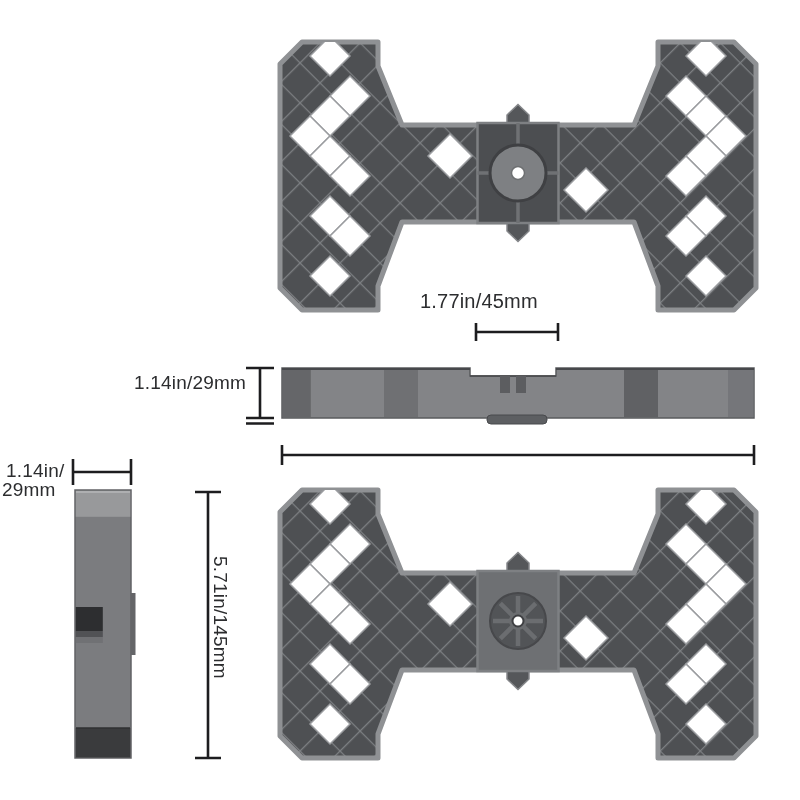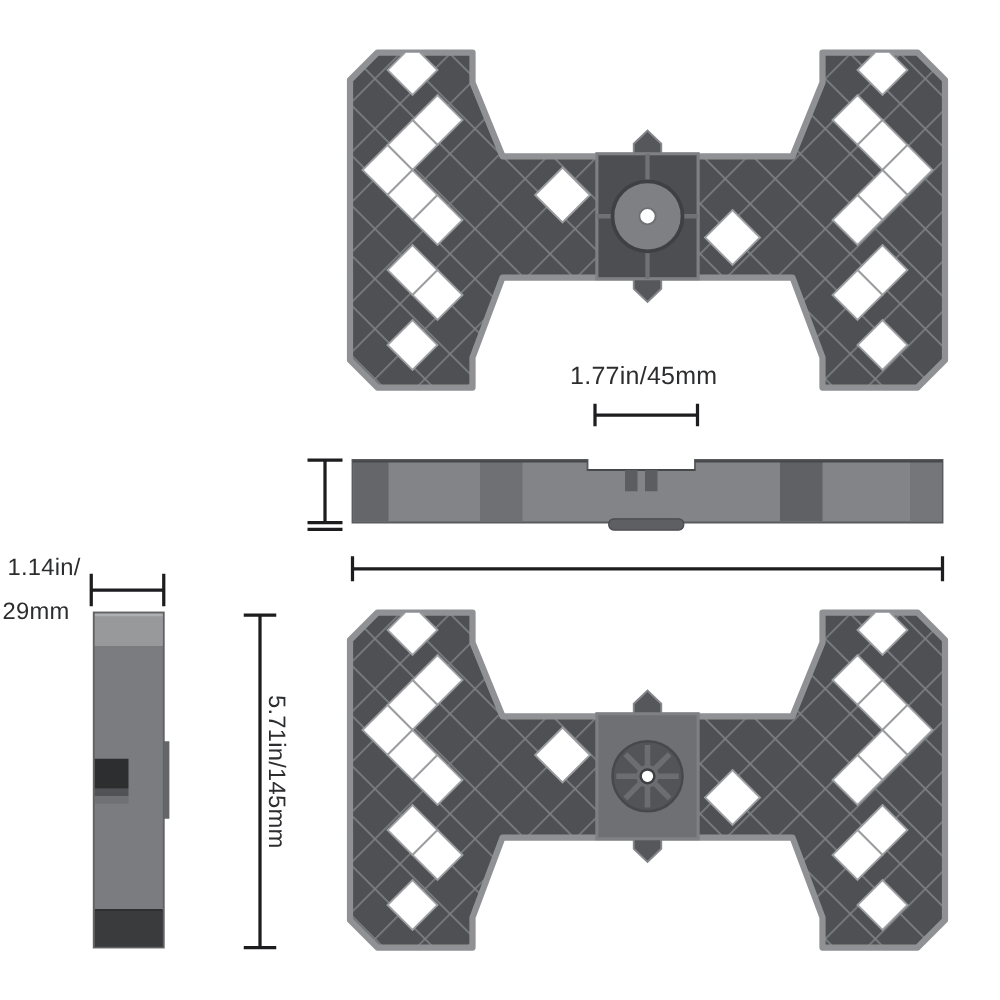--- a/index.html
+++ b/index.html
@@ -1,21 +1,21 @@
 <!DOCTYPE html>
 <html><head>
 <meta charset="utf-8">
 <style>
   html,body{margin:0;padding:0;background:#ffffff;}
   #canvas{position:relative;width:800px;height:800px;background:#ffffff;overflow:hidden;
           font-family:"Liberation Sans", sans-serif;color:#2c2d2f;}
   .abs{position:absolute;}
   .dim-label{position:absolute;color:#2c2d2f;font-size:20px;line-height:26px;letter-spacing:.2px;}
   .dim-label.small{font-size:19px;}
-  .center{text-align:center;}
+  .center{}
   .right{text-align:right;}
   .vert{writing-mode:vertical-rl;text-orientation:mixed;}
   svg{display:block;}
 </style>
 </head>
 <body>
 
 <div id="canvas">
 
   <svg class="abs" style="left:277px;top:39px" width="482" height="278" viewBox="-3 -3 482 278">
@@ -77,29 +77,30 @@
     <path d="M2,7 H190 M276,7 H474" stroke="#47484b" stroke-width="1.8" fill="none"></path>
     <path d="M190,14 H276" stroke="#47484b" stroke-width="1.5" fill="none"></path>
     <g>
       <rect x="220" y="14" width="10" height="17" fill="#5c5d60"></rect>
       <rect x="236" y="14" width="10" height="17" fill="#5c5d60"></rect>
     </g>
     <rect x="207" y="53" width="60" height="9" rx="4" fill="#5d5f62" stroke="#494a4d" stroke-width="1"></rect>
     <path d="M2,52.5 H474" stroke="#74757８" stroke-opacity="0" stroke-width="1"></path>
   </svg>
 
+  <div class="dim-label small right" style="left:100px;top:370px;width:146px">1.14in/29mm</div>
   <svg class="abs" style="left:243px;top:364px" width="34" height="64" viewBox="0 0 34 64">
     <path d="M3,4 H31 M17,4 V54 M3,54 H31 M3,59.5 H31" stroke="#1d1d1f" stroke-width="2.6" fill="none"></path>
   </svg>
 
   <svg class="abs" style="left:280px;top:444px" width="476" height="22" viewBox="0 0 476 22">
     <path d="M2,1 V21 M474,1 V21 M2,11 H474" stroke="#1d1d1f" stroke-width="2.6" fill="none"></path>
   </svg>
 
-  <div class="dim-label small" style="left:6px;top:442px;width:70px">1.14in/</div>
+  <div class="dim-label small" style="left:6px;top:458px;width:70px">1.14in/</div>
   <div class="dim-label small" style="left:2px;top:477px;width:70px">29mm</div>
   <svg class="abs" style="left:70px;top:456px" width="64" height="32" viewBox="0 0 64 32">
     <path d="M3,3 V29 M61,3 V29 M3,16 H61" stroke="#1d1d1f" stroke-width="2.6" fill="none"></path>
   </svg>
 
   <svg class="abs" style="left:72px;top:488px" width="66" height="274" viewBox="0 0 66 274">
     <rect x="3" y="2" width="56" height="268" fill="#7b7c7f" stroke="#616265" stroke-width="1.5"></rect>
     <rect x="3.8" y="2.8" width="54.5" height="26" fill="#98999b"></rect>
     <path d="M4,4 H58" stroke="#aeafb1" stroke-width="2"></path>
     <g>

